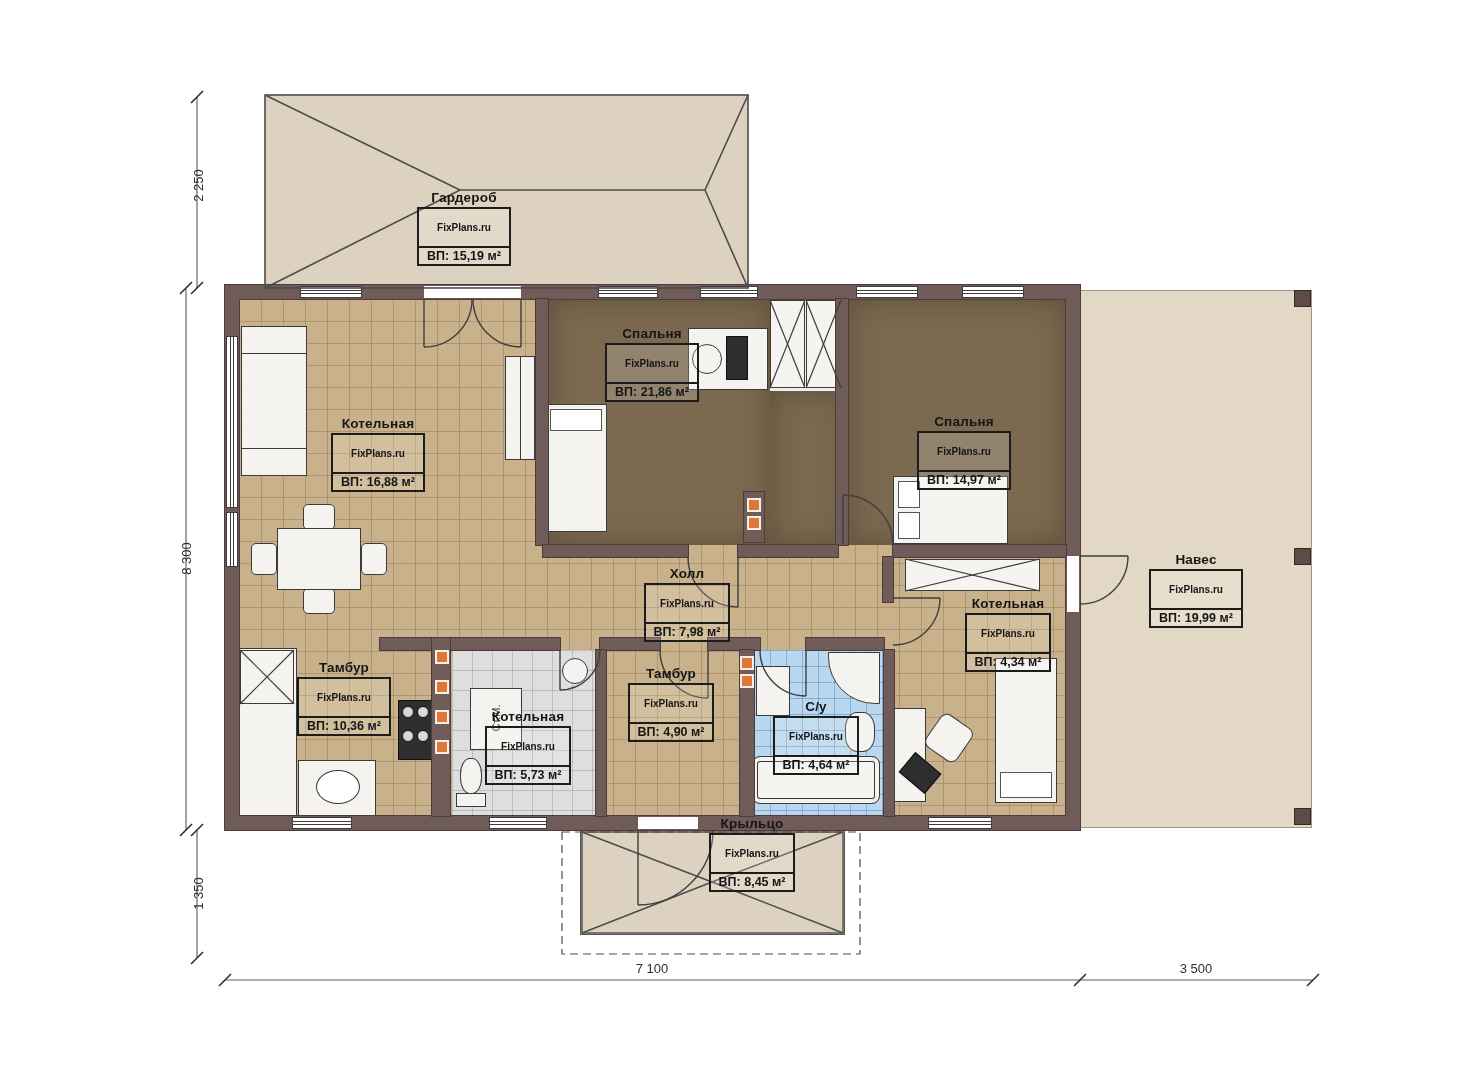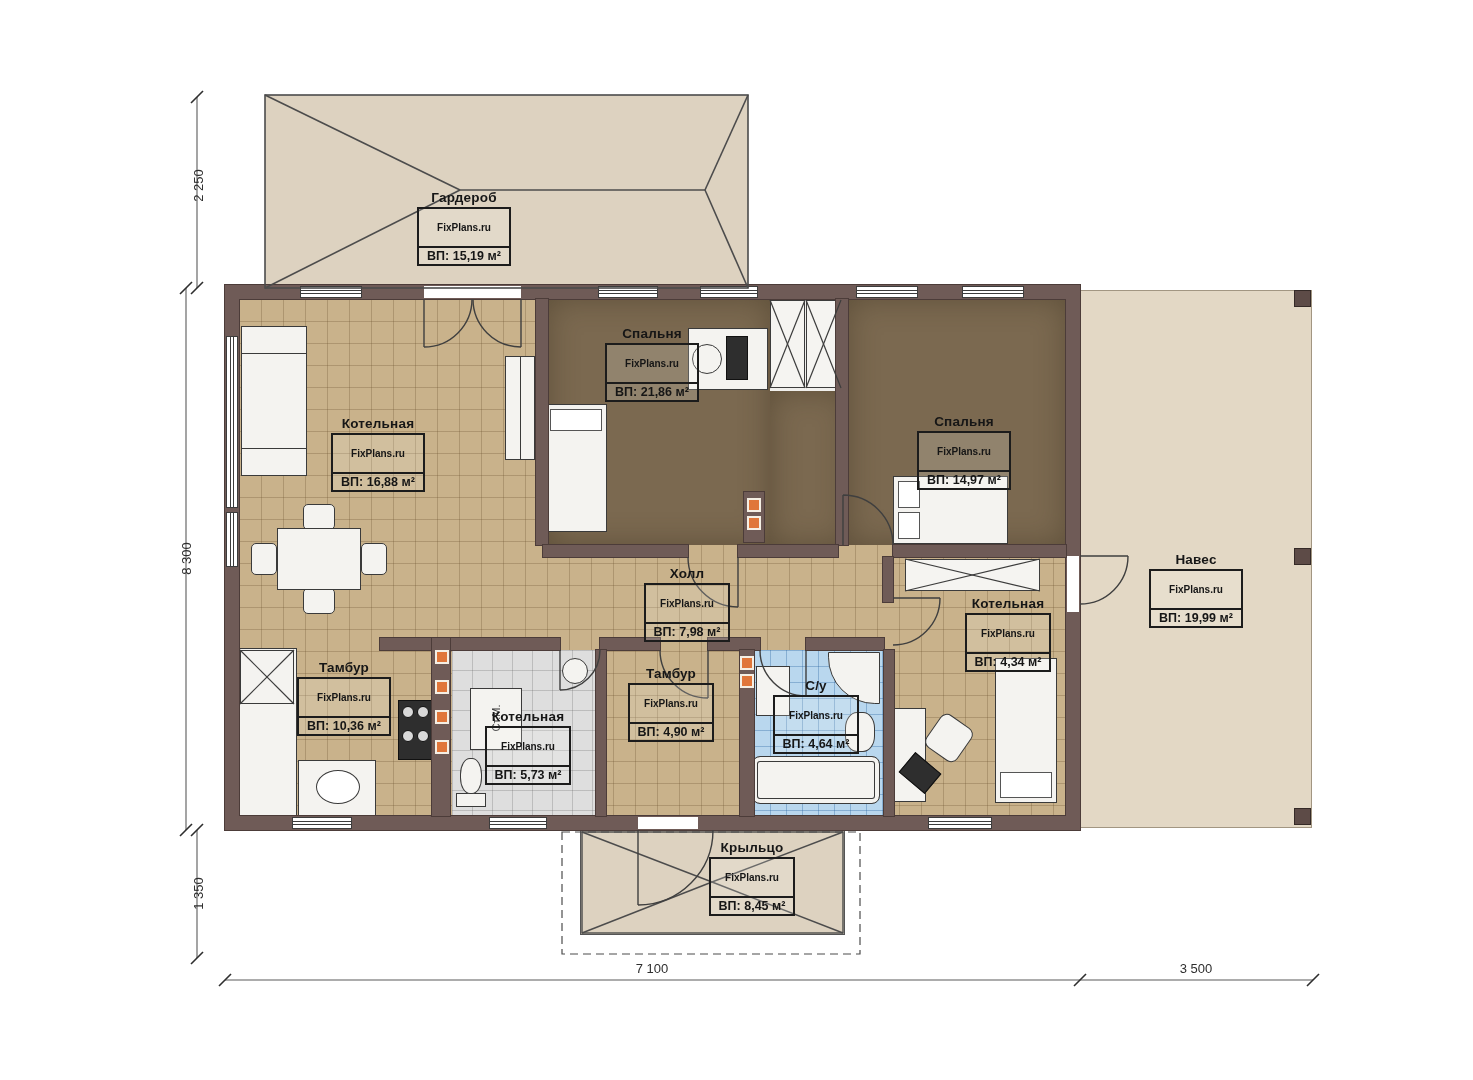--- a/index.html
+++ b/index.html
@@ -291,27 +291,27 @@
     <div class="room-box"><div class="room-brand">FixPlans.ru</div>
     <div class="room-area">ВП: 5,73 м²</div></div>
   </div>
 
   <div class="room-label" style="left:612px;top:666px;width:118px;">
     <div class="room-name">Тамбур</div>
     <div class="room-box"><div class="room-brand">FixPlans.ru</div>
     <div class="room-area">ВП: 4,90 м²</div></div>
   </div>
 
-  <div class="room-label" style="left:760px;top:678px;width:112px;">
+  <div class="room-label" style="left:760px;top:699px;width:112px;">
     <div class="room-name">С/у</div>
     <div class="room-box"><div class="room-brand">FixPlans.ru</div>
     <div class="room-area">ВП: 4,64 м²</div></div>
   </div>
 
-  <div class="room-label" style="left:688px;top:840px;width:128px;">
+  <div class="room-label" style="left:688px;top:816px;width:128px;">
     <div class="room-name">Крыльцо</div>
     <div class="room-box"><div class="room-brand">FixPlans.ru</div>
     <div class="room-area">ВП: 8,45 м²</div></div>
   </div>
 
   <div class="dim dim-v" style="left:163px;top:178px;width:70px;">2 250</div>
   <div class="dim dim-v" style="left:151px;top:551px;width:70px;">8 300</div>
   <div class="dim dim-v" style="left:163px;top:886px;width:70px;">1 350</div>
   <div class="dim" style="left:592px;top:961px;width:120px;">7 100</div>
   <div class="dim" style="left:1136px;top:961px;width:120px;">3 500</div>

